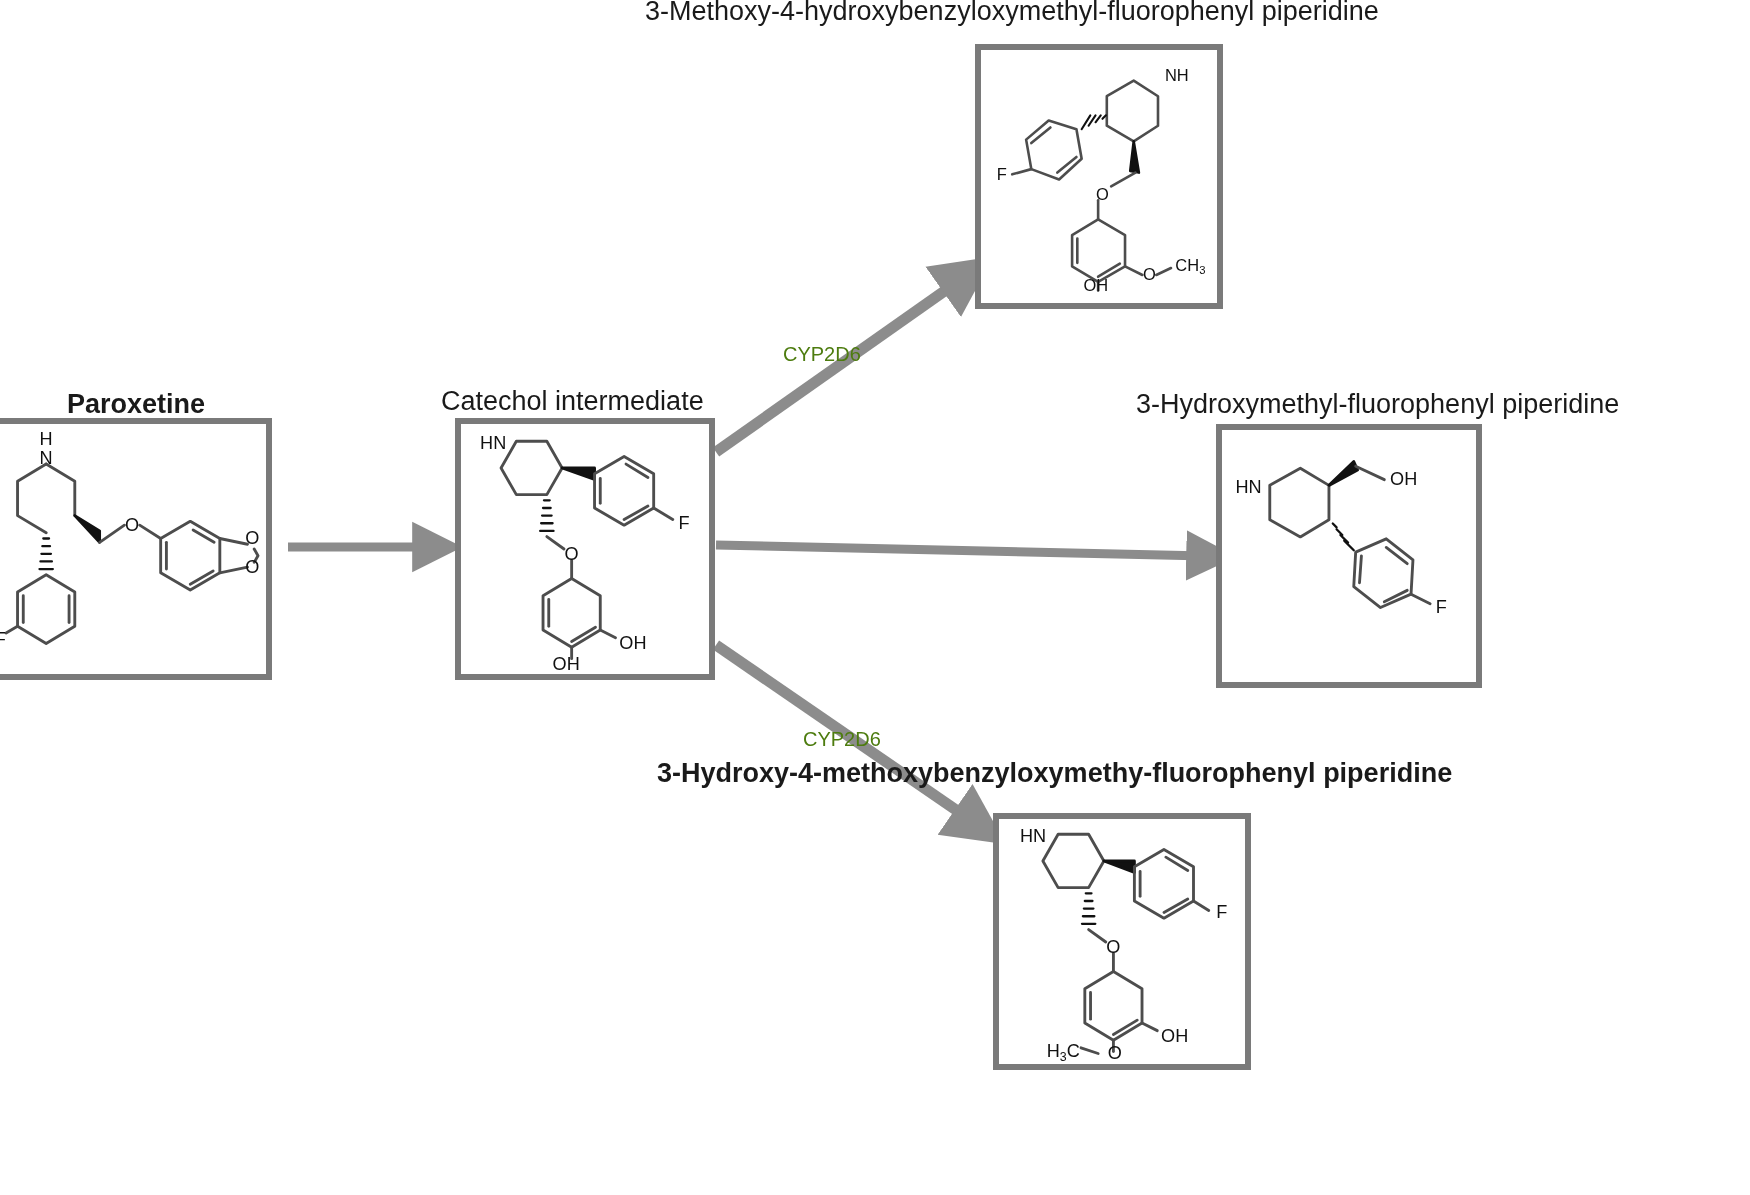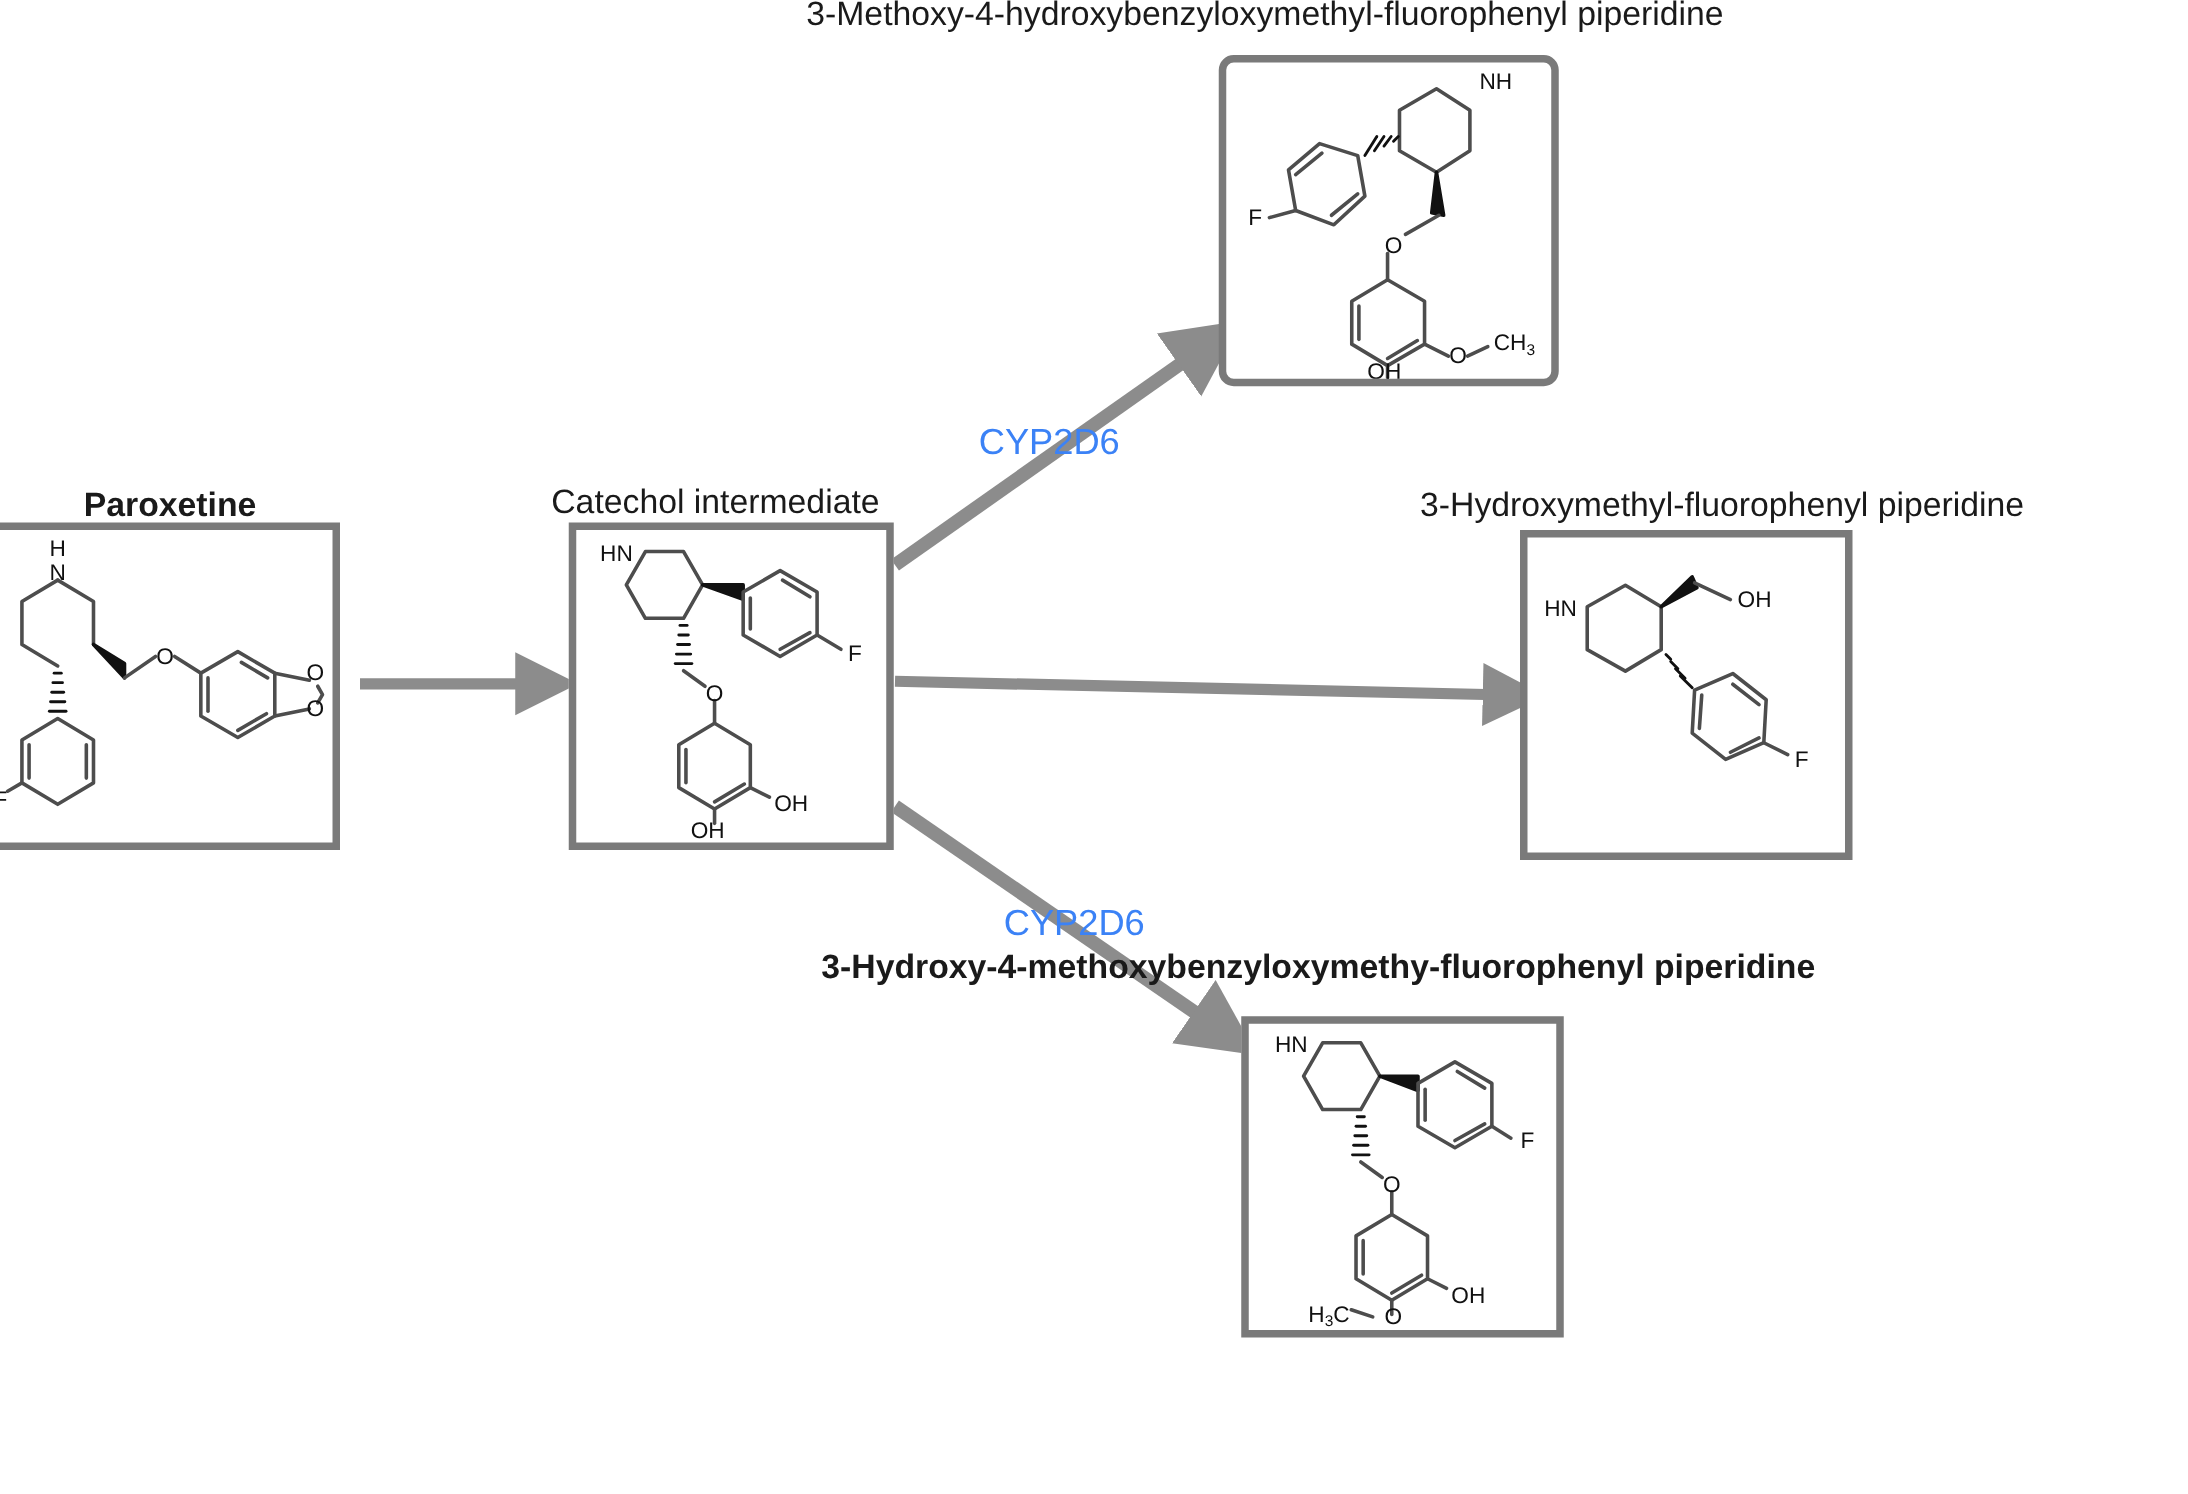--- a/index.html
+++ b/index.html
@@ -6,21 +6,21 @@
   body{
     width:1750px;height:1195px;position:relative;overflow:hidden;
     font-family:"Liberation Sans","DejaVu Sans",sans-serif;
     color:#000000;
   }
   .label{
     position:absolute;font-size:27px;line-height:32px;white-space:nowrap;
     color:#1a1a1a;
   }
   .enzyme{
-    position:absolute;font-size:29px;line-height:34px;white-space:nowrap;color:#3b82f6;
+    position:absolute;font-size:20px;line-height:34px;white-space:nowrap;color:#4d7c0f;
   }
   .mol-box{
     position:absolute;background:#ffffff;
     border:6px solid #7a7a7a;
     box-sizing:border-box;
   }
   .mol-box svg{display:block;width:100%;height:100%;}
   .arrow-layer{position:absolute;left:0;top:0;width:1750px;height:1195px;pointer-events:none;}
 </style>
 </head>
@@ -146,21 +146,21 @@
     <g fill="#111111" font-size="19" class="at">
       <text x="20" y="26" text-anchor="start">HN</text>
       <text x="116" y="143" text-anchor="middle">O</text>
       <text x="228" y="110" text-anchor="start">F</text>
       <text x="166" y="236" text-anchor="start">OH</text>
       <text x="96" y="258" text-anchor="start">OH</text>
     </g>
   </svg>
 </div>
 
-<div class="mol-box" style="left:975px;top:44px;width:272px;height:265px;border-radius:12px;">
+<div class="mol-box" style="left:975px;top:44px;width:248px;height:265px;">
   <svg viewBox="0 0 272 265">
     <g fill="none" stroke="#4d4d4d" stroke-width="3" stroke-linecap="round" stroke-linejoin="round">
 
       <path d="M145,40 L176,22 L204,40 L204,74 L176,92 L145,74 Z"></path>
 
       <g stroke="#111111" stroke-width="2.4">
         <path d="M140,66 L144,62"></path>
         <path d="M132,70 L138,62"></path>
         <path d="M124,74 L132,62"></path>
         <path d="M116,78 L126,62"></path>

